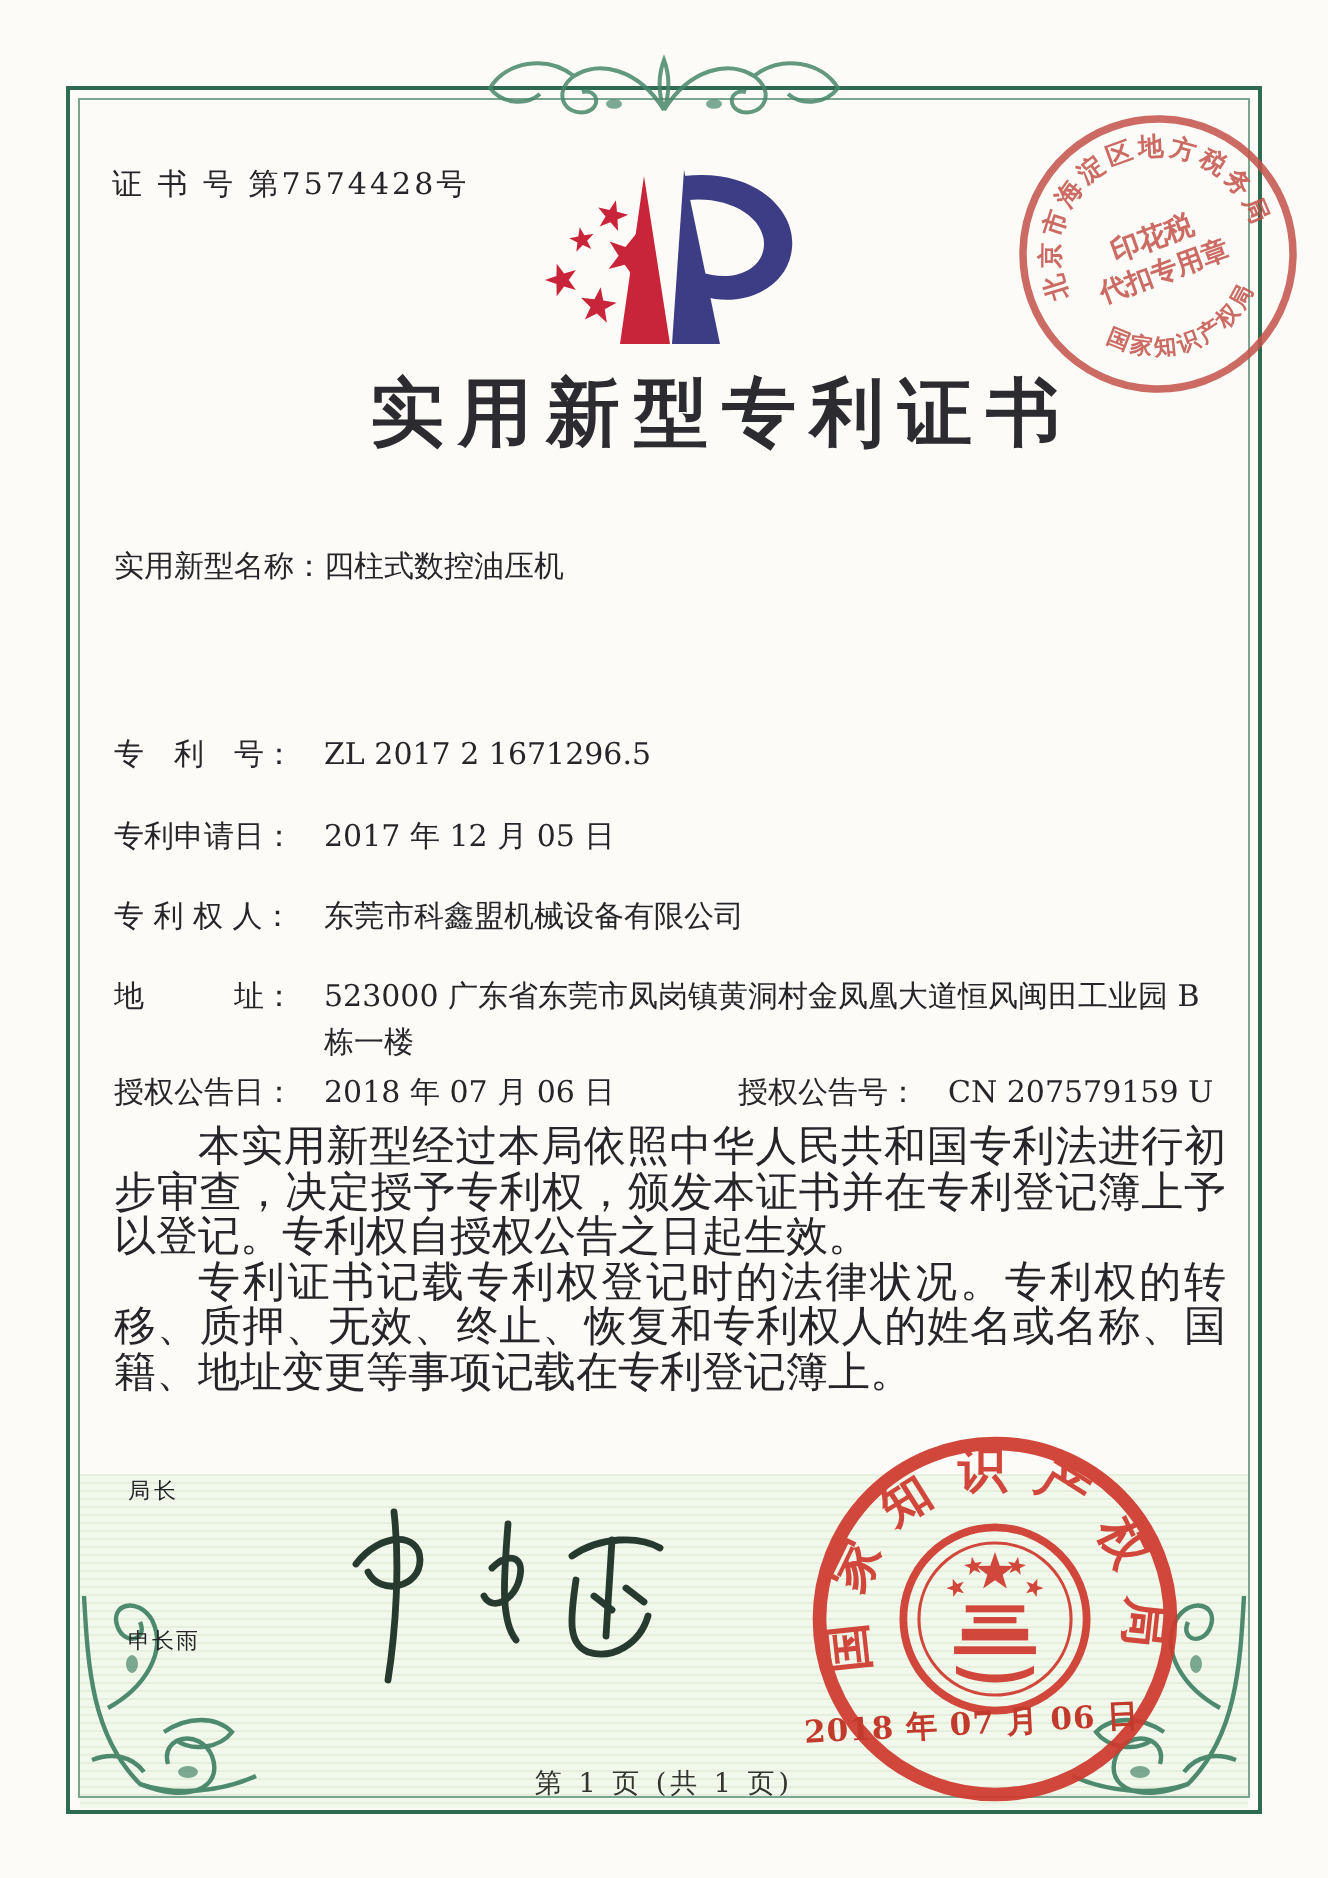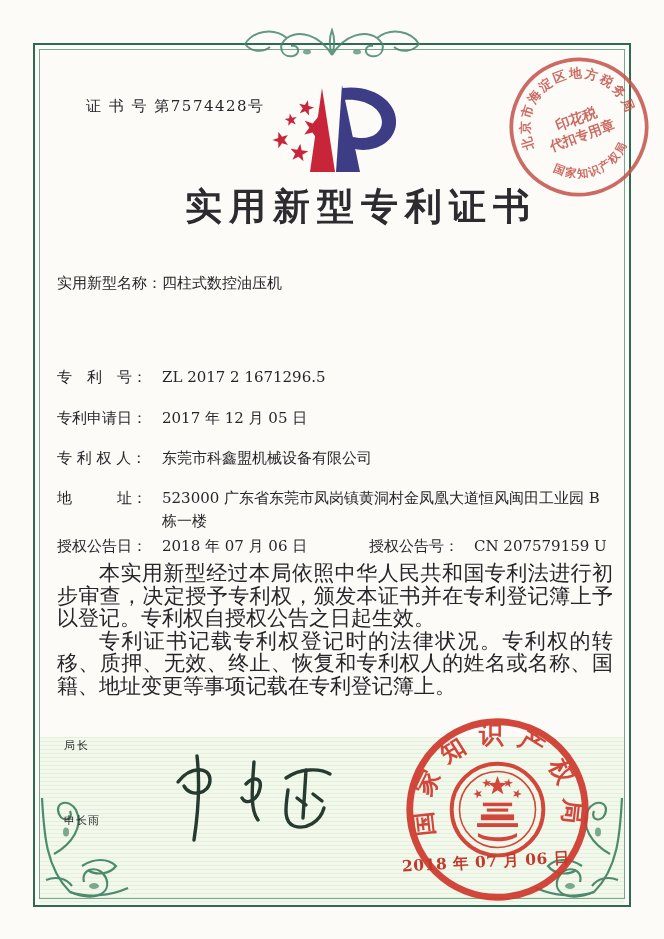--- a/index.html
+++ b/index.html
@@ -6,21 +6,21 @@
   .page{position:relative;width:664px;height:939px;margin:0 auto;background:#fcfbf7;
         font-family:"DejaVu Serif","Liberation Serif",serif;color:#26262a;overflow:hidden;}
   
   .frame-outer{position:absolute;left:33px;top:43px;width:594px;height:860px;
                border:2px solid #2e6b50;z-index:1;}
   .frame-inner{position:absolute;left:39px;top:49px;width:584px;height:848px;
                border:1px solid #7aa68f;z-index:1;}
   
   .band{position:absolute;left:40px;top:737px;width:584px;height:167px;z-index:0;
         background:repeating-linear-gradient(180deg,#e4efdc 0 1px,#f2f8ec 1px 4px);}
-  .certno{position:absolute;left:56px;top:97px;font-size:15px;letter-spacing:1.5px;z-index:2;margin-left:30px;}
+  .certno{position:absolute;left:56px;top:83px;font-size:15px;letter-spacing:1.5px;z-index:2;}
   .title{position:absolute;left:0;top:182px;width:100%;text-align:center;
          font-size:37px;font-weight:700;letter-spacing:7px;color:#2b2b30;z-index:2;padding-left:29px;}
   .row{position:absolute;left:57px;width:556px;font-size:15px;line-height:23px;z-index:2;}
   .lbl{display:inline-block;width:105px;white-space:nowrap;vertical-align:top;}
   .val{vertical-align:top;}
   .val-wrap{display:inline-block;width:451px;vertical-align:top;}
   .pair-right{position:absolute;left:312px;top:0;}
   .paras{position:absolute;left:57px;top:562px;width:556px;font-size:21px;
          line-height:22.6px;text-align:justify;z-index:2;}
   .paras p{margin:0;text-indent:2em;}
@@ -182,14 +182,15 @@
       <polygon points="0,-9 2.12,-2.91 8.56,-2.78 3.42,1.11 5.29,7.28 0,3.6 -5.29,7.28 -3.42,1.11 -8.56,-2.78 -2.12,-2.91" transform="translate(120,84) scale(0.55) rotate(20)"></polygon>
       <rect x="85" y="93" width="30" height="3.6"></rect>
       <rect x="89" y="99" width="22" height="3.2"></rect>
       <rect x="83" y="105" width="34" height="6"></rect>
       <rect x="79" y="114" width="42" height="4"></rect>
       <path d="M80,124 C90,130 110,130 120,124 L120,128 C110,134 90,134 80,128 Z"></path>
     </g>
   </svg>
   <div class="seal-date">2018 年 07 月 06 日</div>
 
+  <div class="footer">第 1 页 (共 1 页)</div>
 
 </div>
 
 </body></html>

